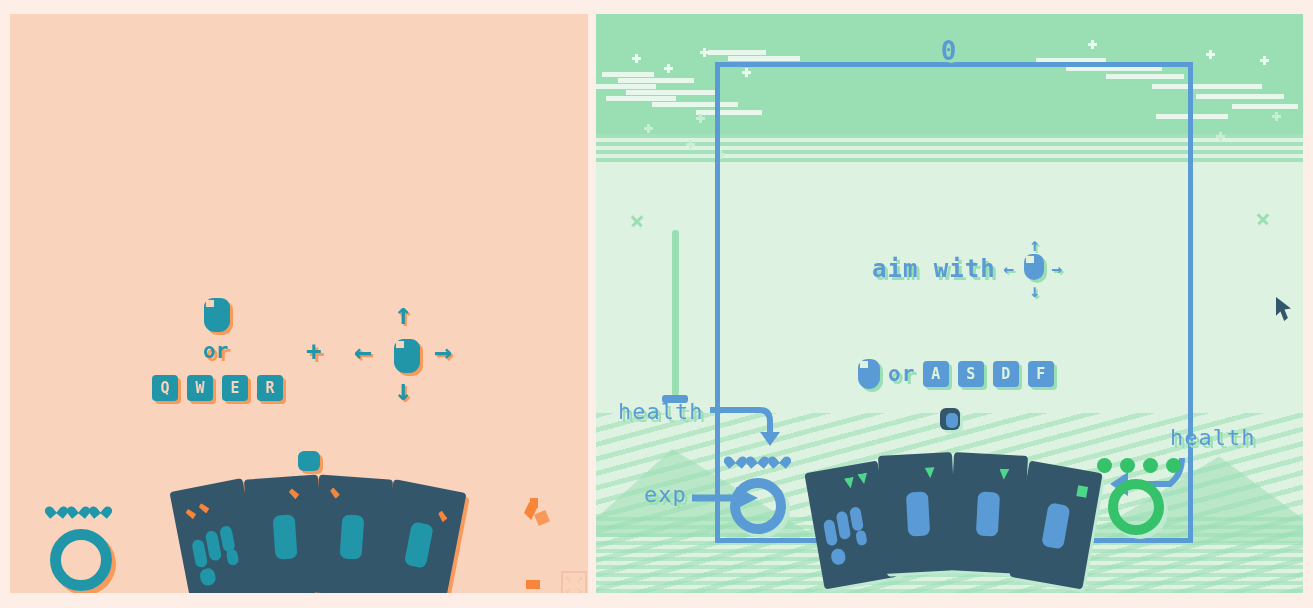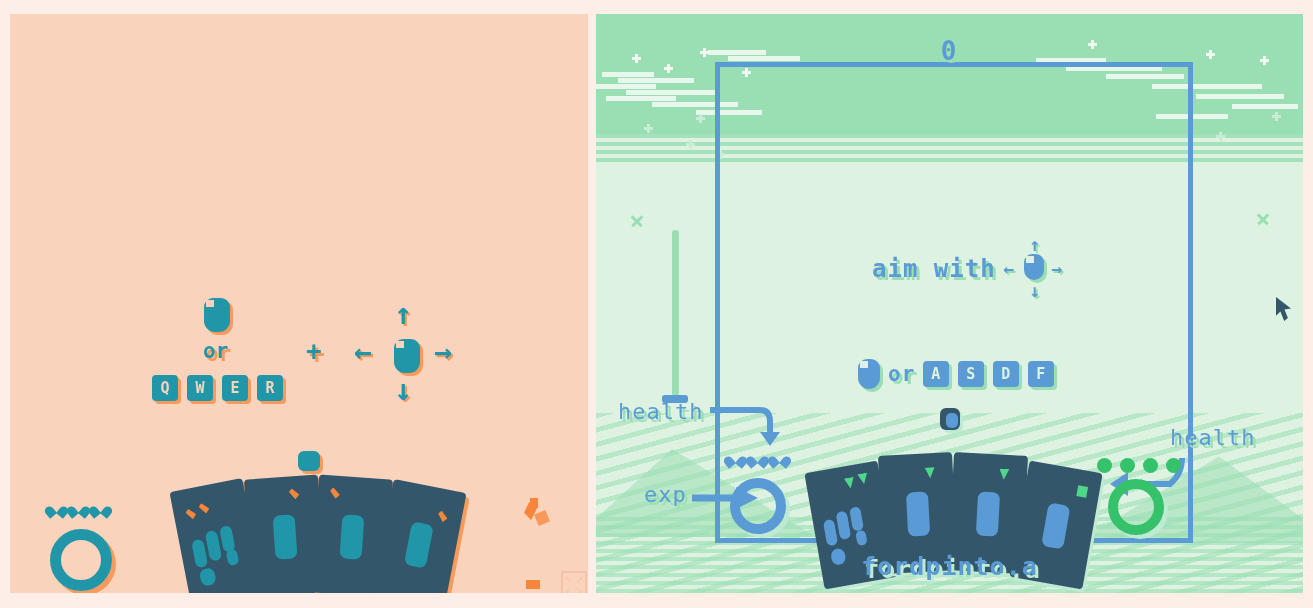--- a/index.html
+++ b/index.html
@@ -439,18 +439,17 @@
       <div class="card" style="left:355px;top:440px;transform:rotate(3deg);">
         <span class="pip blue big"></span>
         <span class="gem g" style="left:46px;top:14px;"></span>
       </div>
       <div class="card" style="left:423px;top:452px;transform:rotate(10deg);">
         <span class="pip blue big"></span>
         <span class="gem sq" style="left:52px;top:16px;"></span>
       </div>
     </div>
 
-    <div class="username">fordpinto.a</div>
 
     <div class="cursor" style="left:680px;top:283px;"></div>
   </div>
 
 </div>
 
 </body></html>

